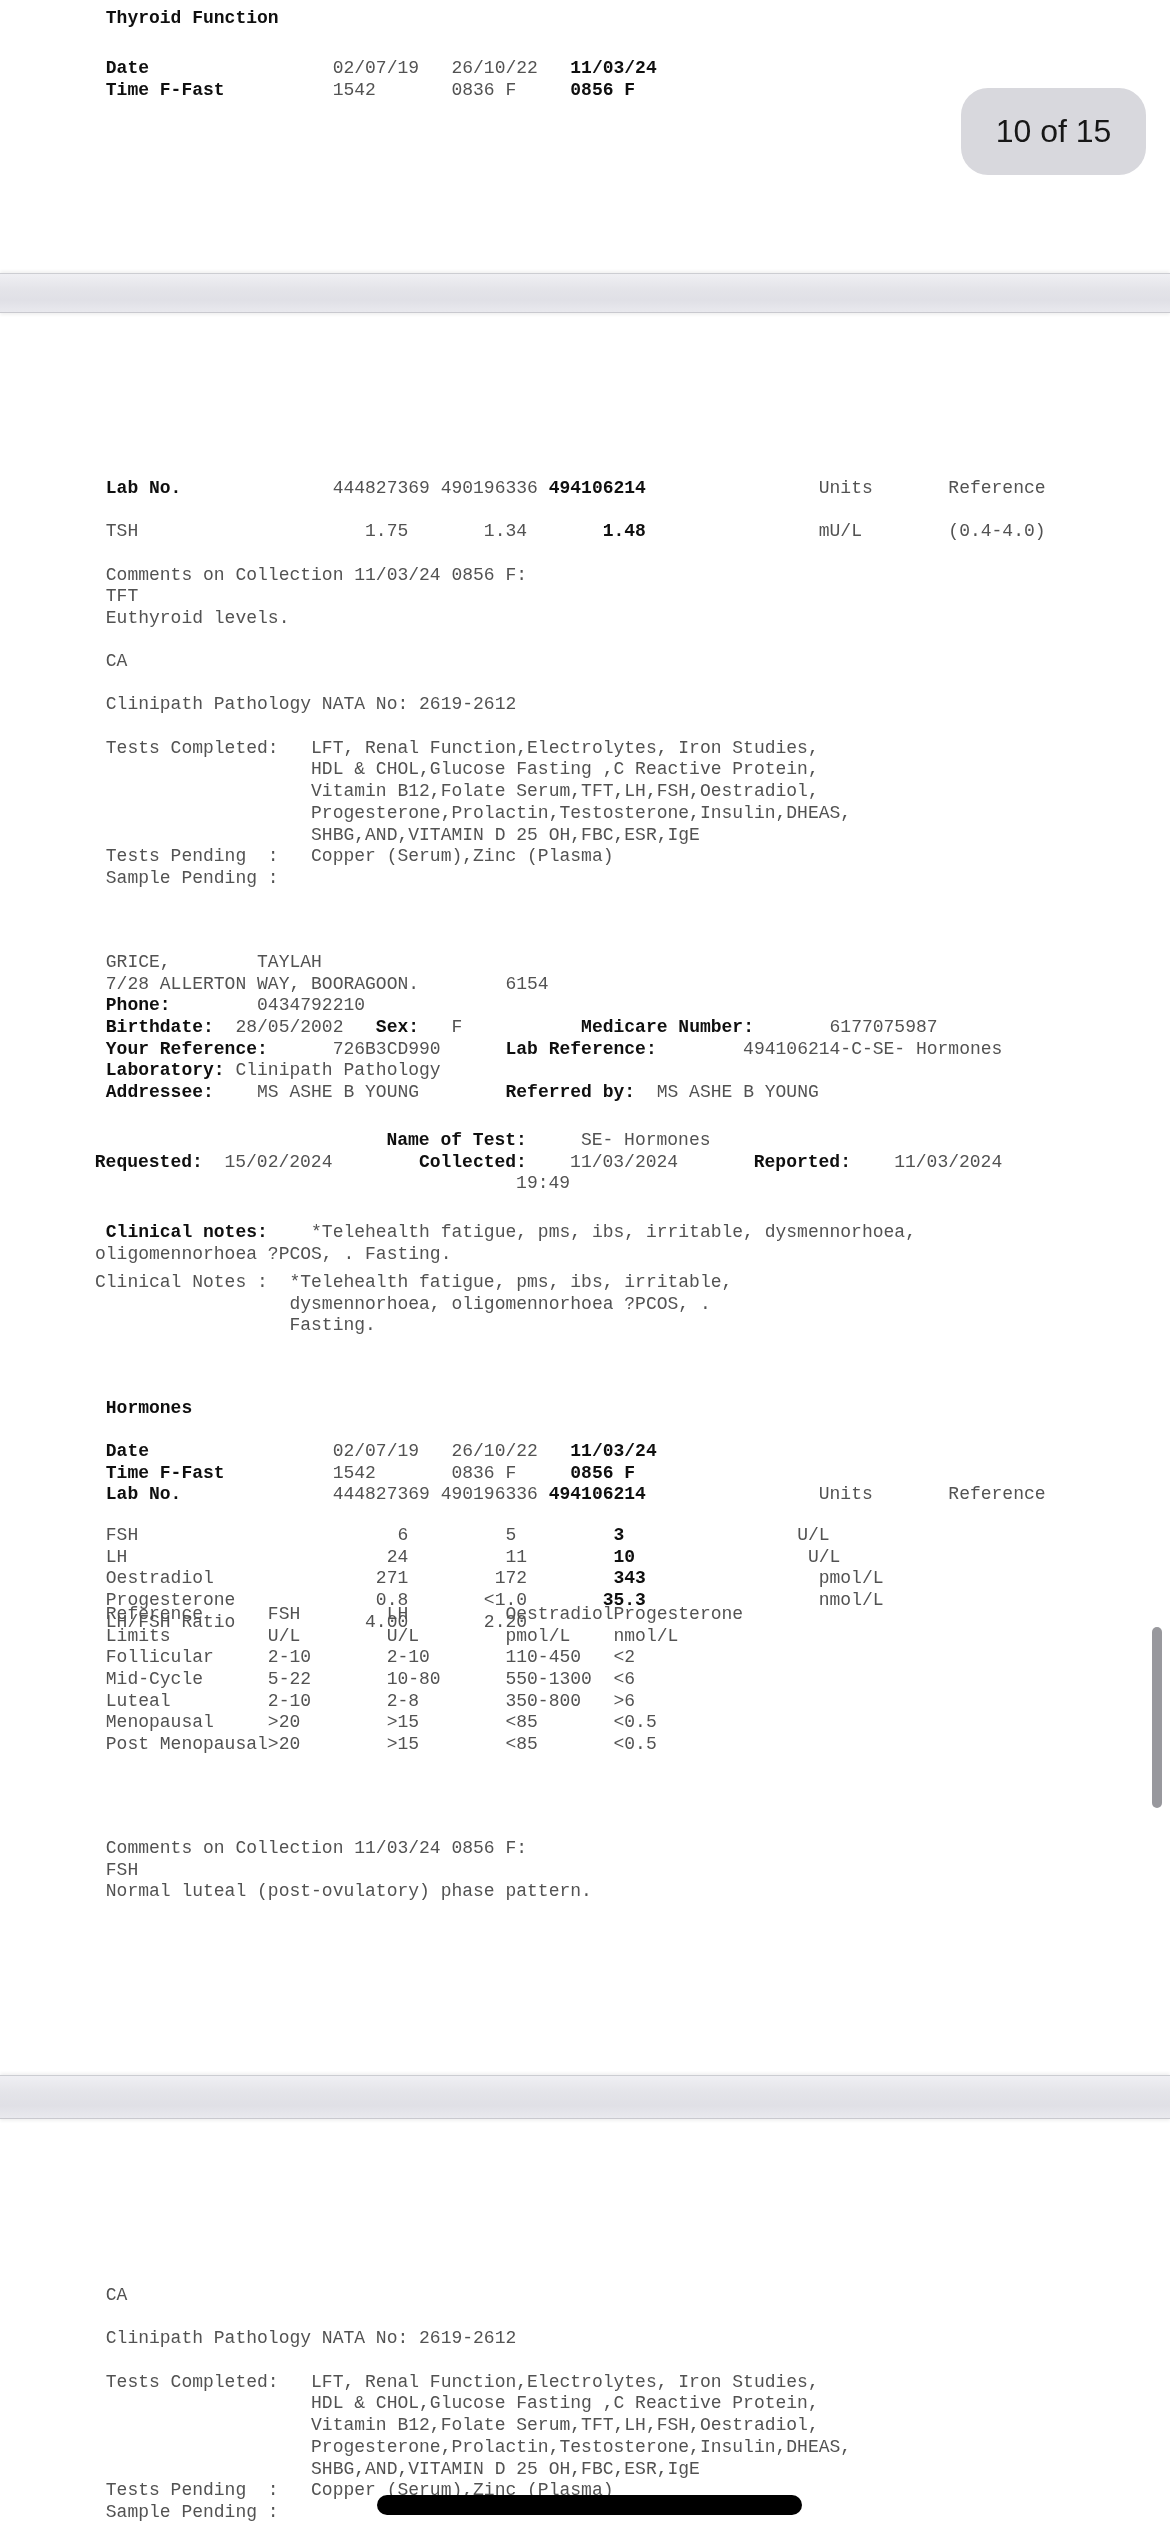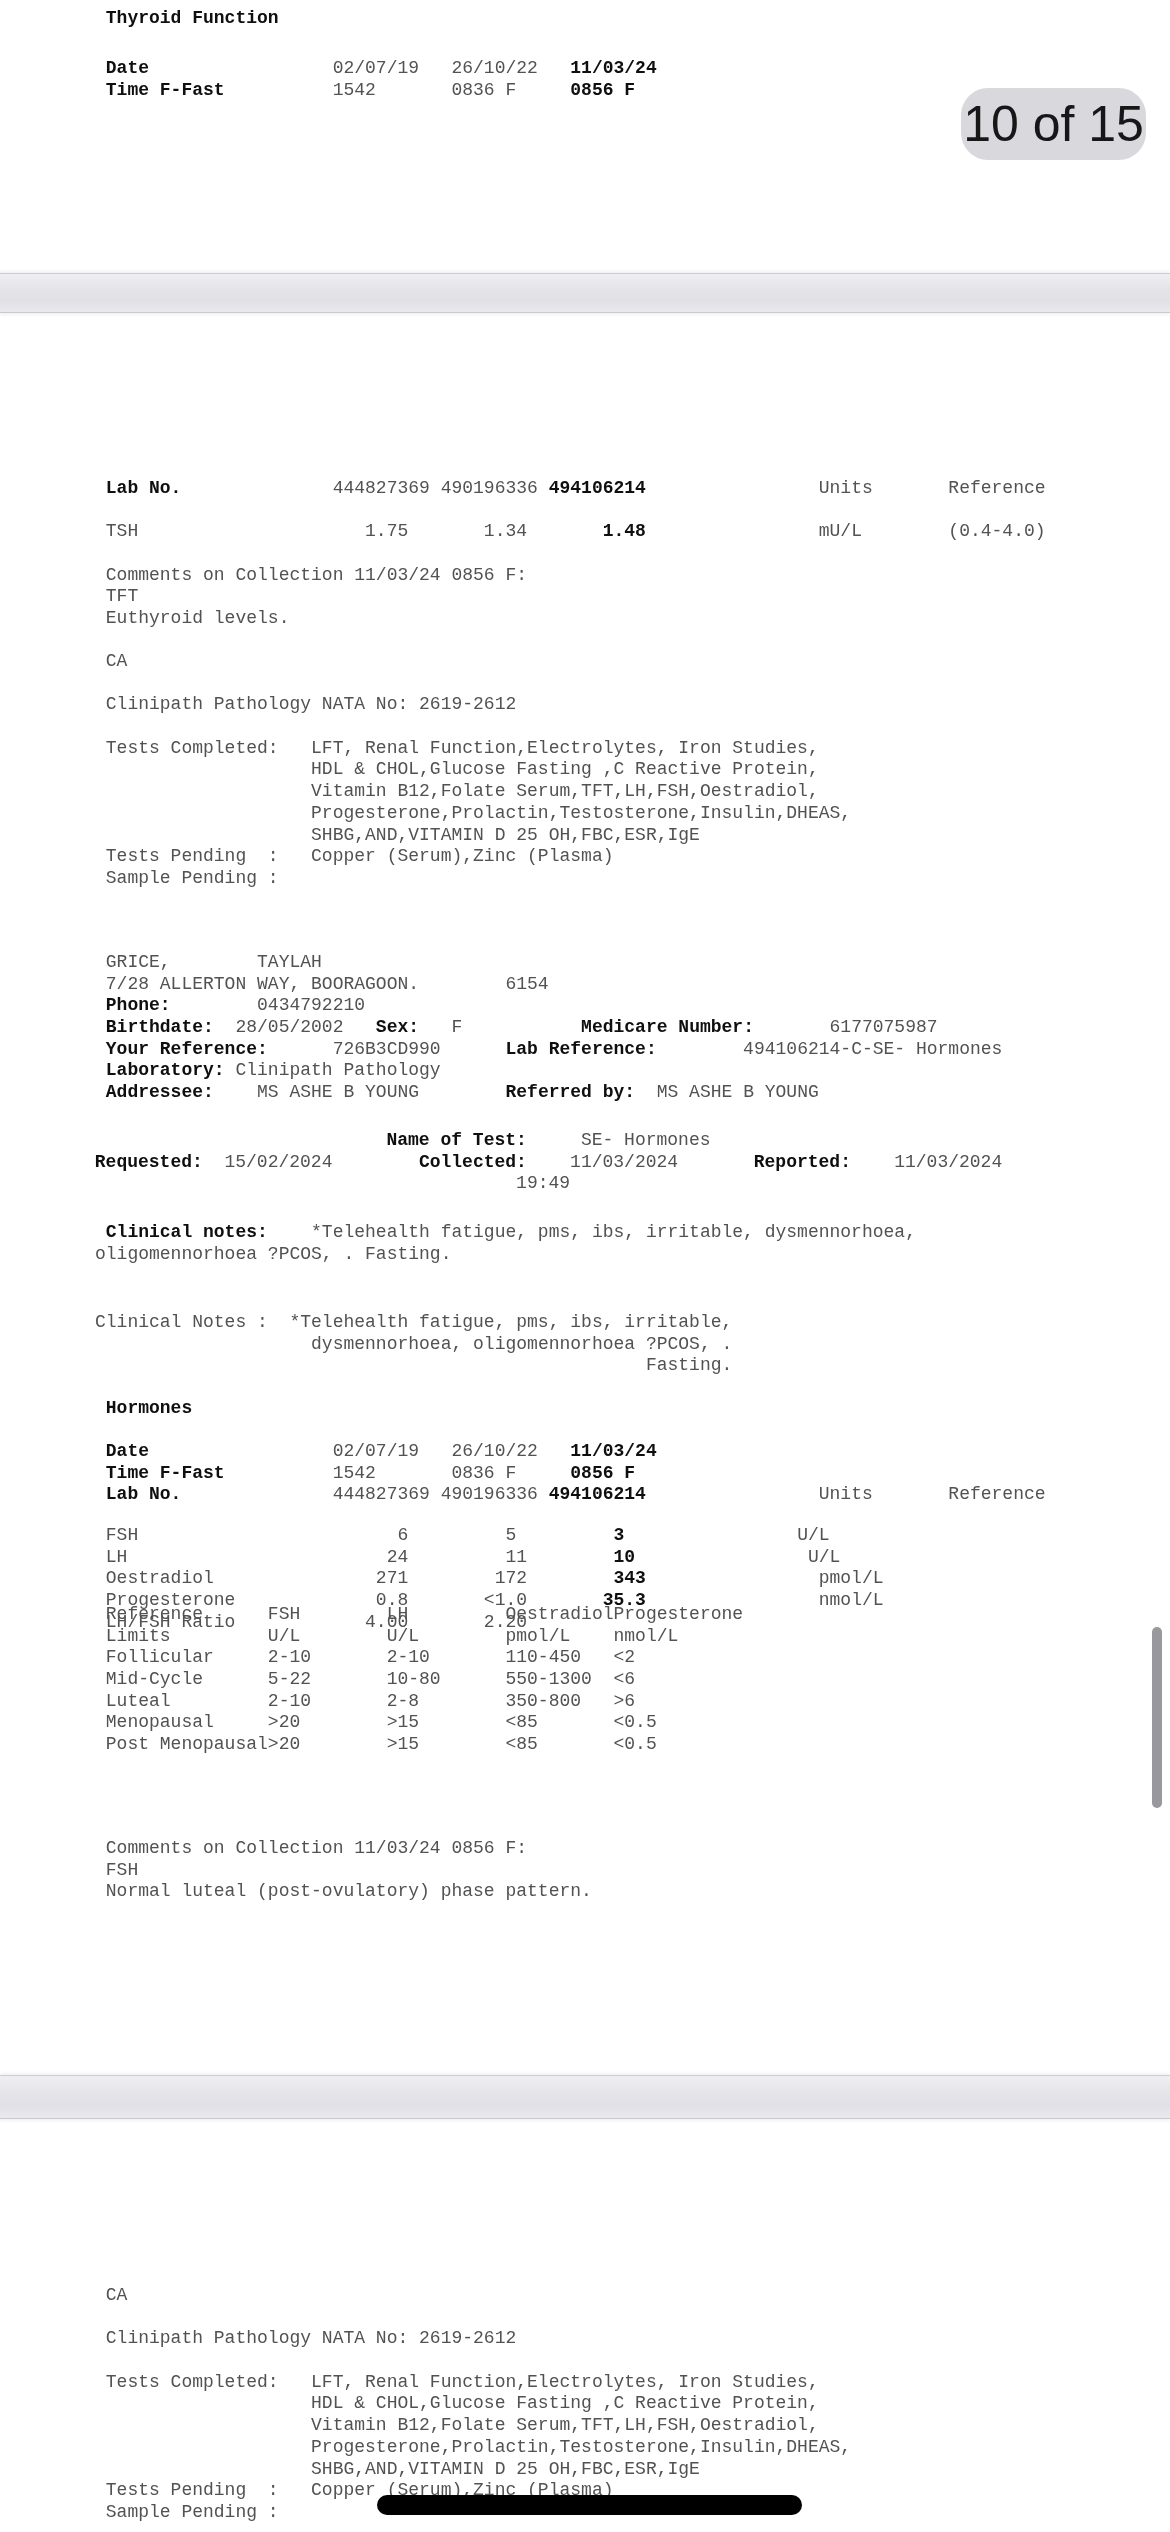--- a/index.html
+++ b/index.html
@@ -7,23 +7,23 @@
           font-family:"Liberation Mono","DejaVu Sans Mono",monospace;}
   .block{position:absolute;}
   .line{white-space:pre;height:21.7px;line-height:21.7px;font-size:18px;color:#525252;}
   .line .bseg{font-weight:bold;color:#0f0f0f;}
   .separator{position:absolute;left:0;width:1170px;
              background:linear-gradient(180deg,#efeff3 0%,#e4e4e9 40%,#e0e0e6 70%,#e9e9ee 100%);
              border-top:1px solid #cccdd2;border-bottom:1px solid #c9c9cf;
              box-shadow:0 -2px 3px rgba(0,0,0,0.06), 0 2px 3px rgba(0,0,0,0.06);}
   .sep1{top:273px;height:38px;}
   .sep2{top:2075px;height:42px;}
-  .badge{position:absolute;left:961px;top:88px;width:185px;height:72px;border-radius:27px;
+  .badge{position:absolute;left:961px;top:88px;width:185px;height:87px;border-radius:27px;
          background:#d8d8dd;display:flex;align-items:center;justify-content:center;
-         font-family:"Liberation Sans","DejaVu Sans",sans-serif;font-size:50px;color:#171717;}
+         font-family:"Liberation Sans","DejaVu Sans",sans-serif;font-size:32px;color:#171717;}
   .scrollbar-thumb{position:absolute;left:1152px;top:1627px;width:10px;height:181px;
          border-radius:5px;background:#98989d;}
   .redaction{position:absolute;left:377px;top:2495px;width:425px;height:20px;
          border-radius:10px;background:#000000;}
 </style>
 </head>
 <body>
 
 <div class="screen">
   <div>
@@ -67,21 +67,21 @@
       </div>
       <div class="block" style="left: 84px; top: 1130px; text-align: center;">
         <div class="line"><span class="bseg"> Name of Test:</span><span>     SE- Hormones</span></div>
         <div class="line"><span class="bseg"> Requested:</span><span>  15/02/2024        </span><span class="bseg">Collected:</span><span>    11/03/2024       </span><span class="bseg">Reported:</span><span>    11/03/2024</span></div>
         <div class="line"><span>19:49</span></div>
       </div>
       <div class="block" style="left: 95px; top: 1222px;">
         <div class="line"><span class="bseg"> Clinical notes:</span><span>    *Telehealth fatigue, pms, ibs, irritable, dysmennorhoea,</span></div>
         <div class="line"><span>oligomennorhoea ?PCOS, . Fasting.</span></div>
       </div>
-      <div class="block" style="left: 95px; top: 1312px; text-align: right;">
+      <div class="block" style="left: 95px; top: 1272px;">
         <div class="line"><span>Clinical Notes :  *Telehealth fatigue, pms, ibs, irritable,</span></div>
         <div class="line"><span>                  dysmennorhoea, oligomennorhoea ?PCOS, .</span></div>
         <div class="line"><span>                  Fasting.</span></div>
       </div>
       <div class="block" style="left: 95px; top: 1398px;">
         <div class="line"><span class="bseg"> Hormones</span></div>
       </div>
       <div class="block" style="left: 95px; top: 1441px;">
         <div class="line"><span class="bseg"> Date</span><span>                 02/07/19   26/10/22   </span><span class="bseg">11/03/24</span></div>
         <div class="line"><span class="bseg"> Time F-Fast</span><span>          1542       0836 F     </span><span class="bseg">0856 F</span></div>

